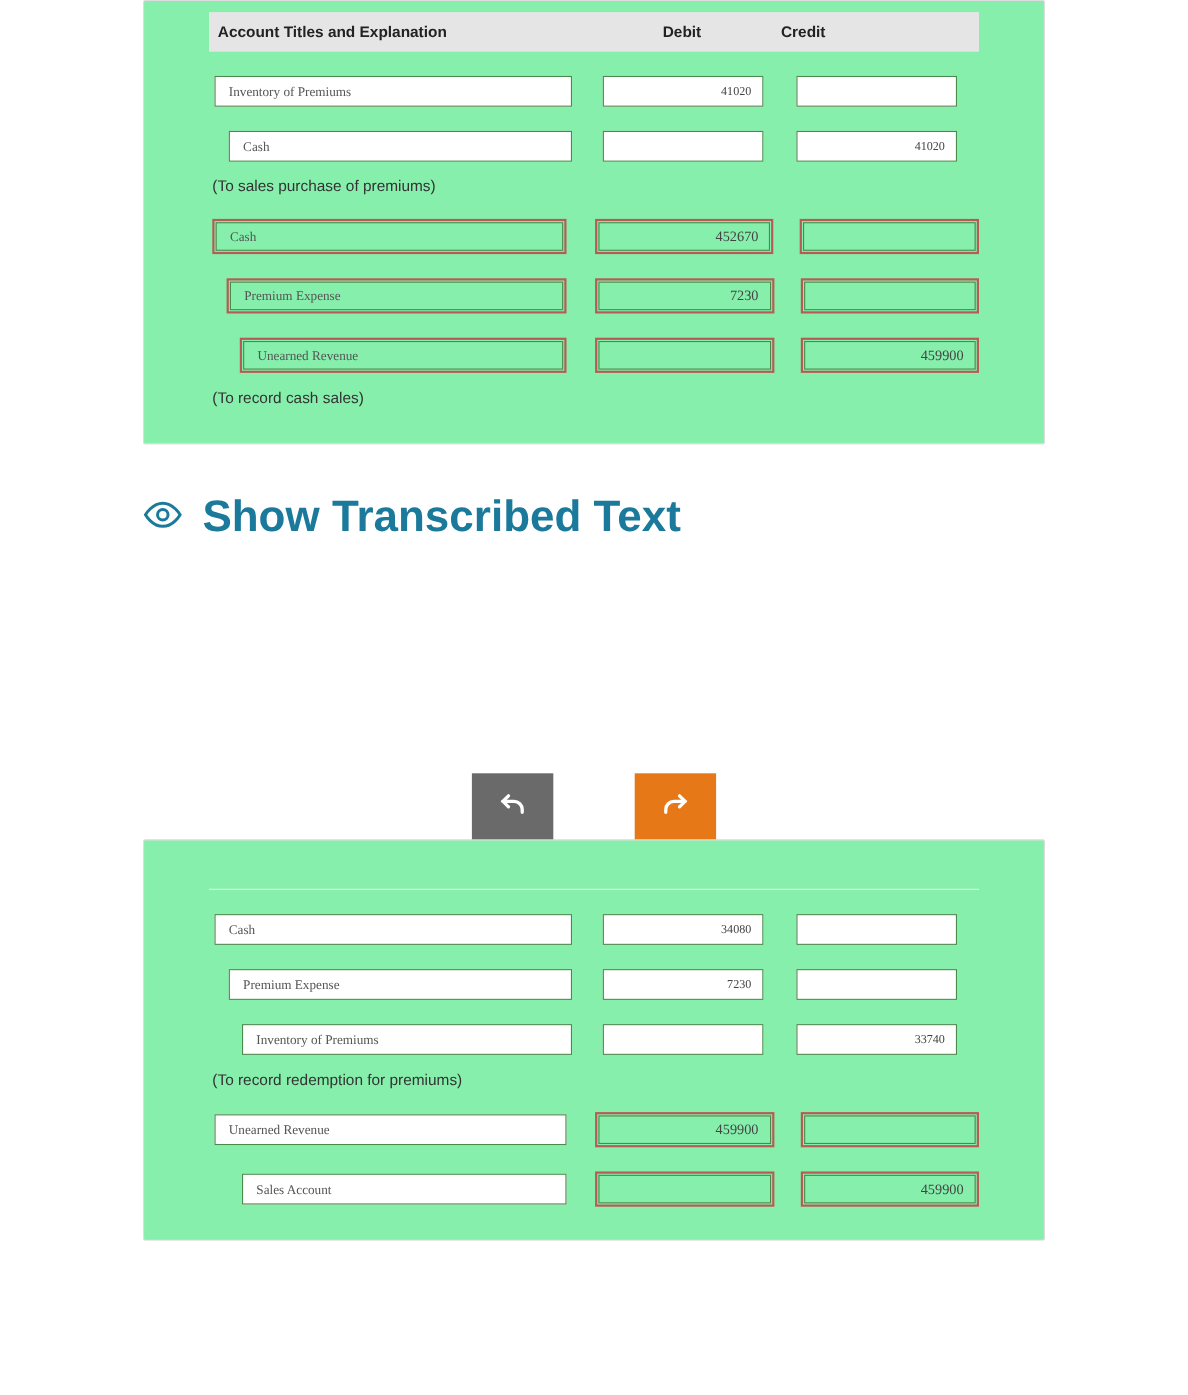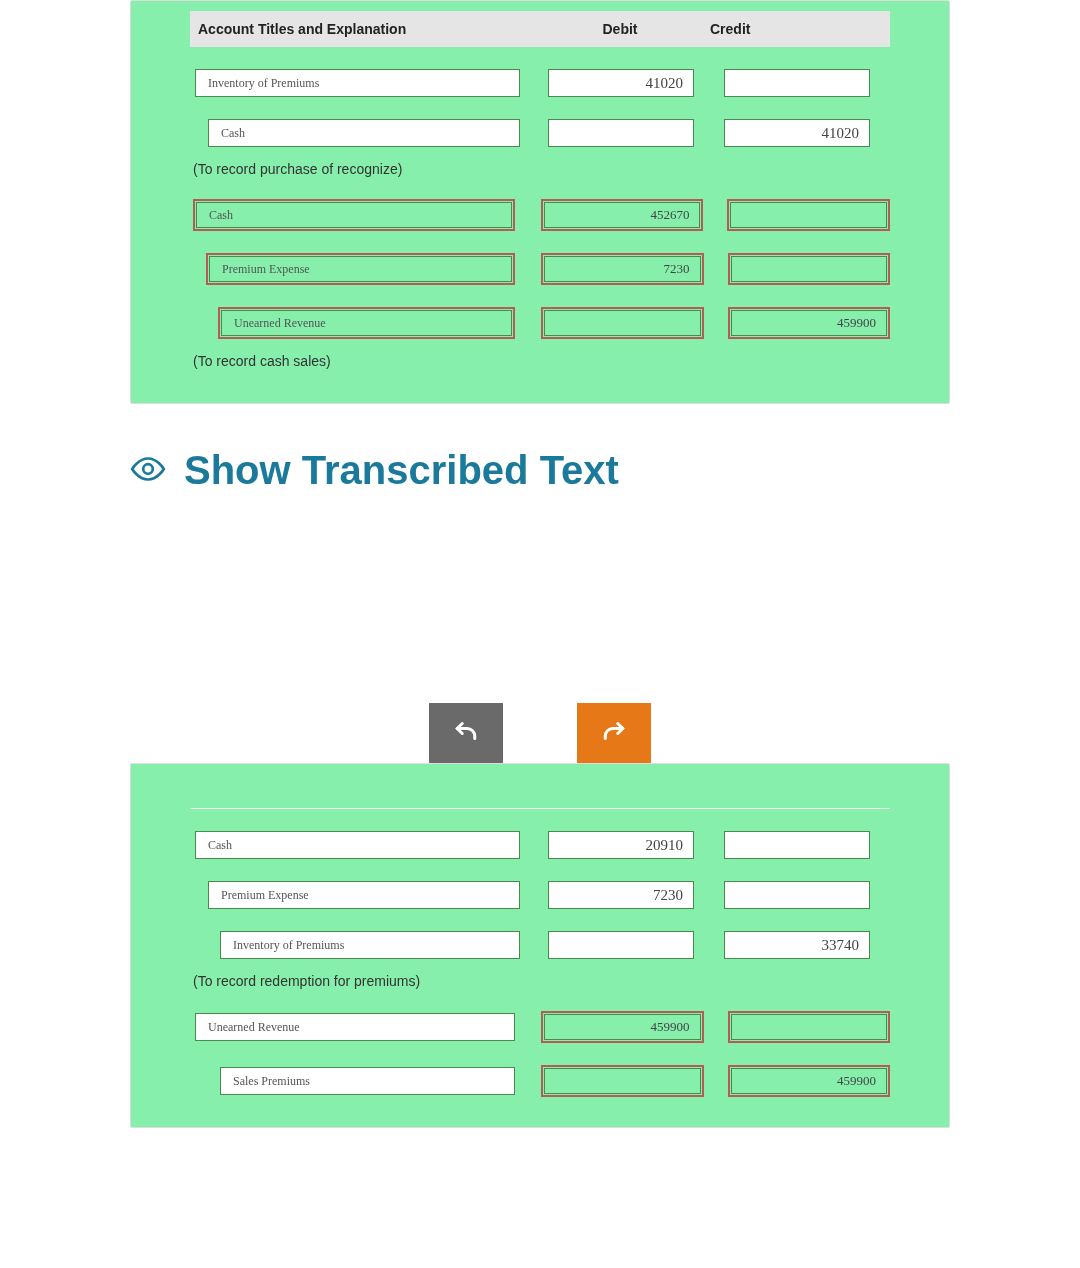--- a/index.html
+++ b/index.html
@@ -57,21 +57,21 @@
   .acc-box.indent1 { margin-left: 18px; width: 312px; }
   .acc-box.indent2 { margin-left: 30px; width: 300px; }
 
   .num-box {
     width: 146px;
     height: 28px;
     display: flex;
     align-items: center;
     justify-content: flex-end;
     padding-right: 10px;
-    font-size: 15px;
+    font-size: 11px;
     color: #444;
     background: #fff;
     margin-left: 28px;
   }
   .num-box + .num-box { margin-left: 30px; }
 
   
   .ok-border { border: 1px solid #4a8a4a; font-family: Liberation Serif, serif; } 
   .err-wrap {
     border: 2px solid #b85a56;
@@ -159,21 +159,21 @@
     <div class="entry-row">
       <div class="acc-box ok-border indent0">Inventory of Premiums</div>
       <div class="num-box ok-border">41020</div>
       <div class="num-box ok-border"></div>
     </div>
     <div class="entry-row">
       <div class="acc-box ok-border indent1">Cash</div>
       <div class="num-box ok-border"></div>
       <div class="num-box ok-border">41020</div>
     </div>
-    <div class="explain">(To record purchase of recognize)</div>
+    <div class="explain">(To sales purchase of premiums)</div>
 
     <div class="entry-row">
       <div class="err-wrap acc-wrap indent0">
           <div class="ok-border">Cash</div>
         </div>
       <div class="err-wrap num-wrap">
           <div class="ok-border">452670</div>
         </div>
       <div class="err-wrap num-wrap">
           <div class="ok-border"></div>
@@ -235,21 +235,21 @@
     </span>
   </div>
 </div>
 
 <div class="card card-bottom">
   <div class="card-inner">
     <div class="hr-top"></div>
 
     <div class="entry-row">
       <div class="acc-box ok-border indent0">Cash</div>
-      <div class="num-box ok-border">20910</div>
+      <div class="num-box ok-border">34080</div>
       <div class="num-box ok-border"></div>
     </div>
     <div class="entry-row">
       <div class="acc-box ok-border indent1">Premium Expense</div>
       <div class="num-box ok-border">7230</div>
       <div class="num-box ok-border"></div>
     </div>
     <div class="entry-row">
       <div class="acc-box ok-border indent2">Inventory of Premiums</div>
       <div class="num-box ok-border"></div>
@@ -260,21 +260,21 @@
     <div class="entry-row">
       <div class="acc-box ok-border indent0">Unearned Revenue</div>
       <div class="err-wrap num-wrap">
           <div class="ok-border">459900</div>
         </div>
       <div class="err-wrap num-wrap">
           <div class="ok-border"></div>
         </div>
     </div>
     <div class="entry-row">
-      <div class="acc-box ok-border indent2">Sales Premiums</div>
+      <div class="acc-box ok-border indent2">Sales Account</div>
       <div class="err-wrap num-wrap">
           <div class="ok-border"></div>
         </div>
       <div class="err-wrap num-wrap">
           <div class="ok-border">459900</div>
         </div>
     </div>
   </div>
 </div>
 

